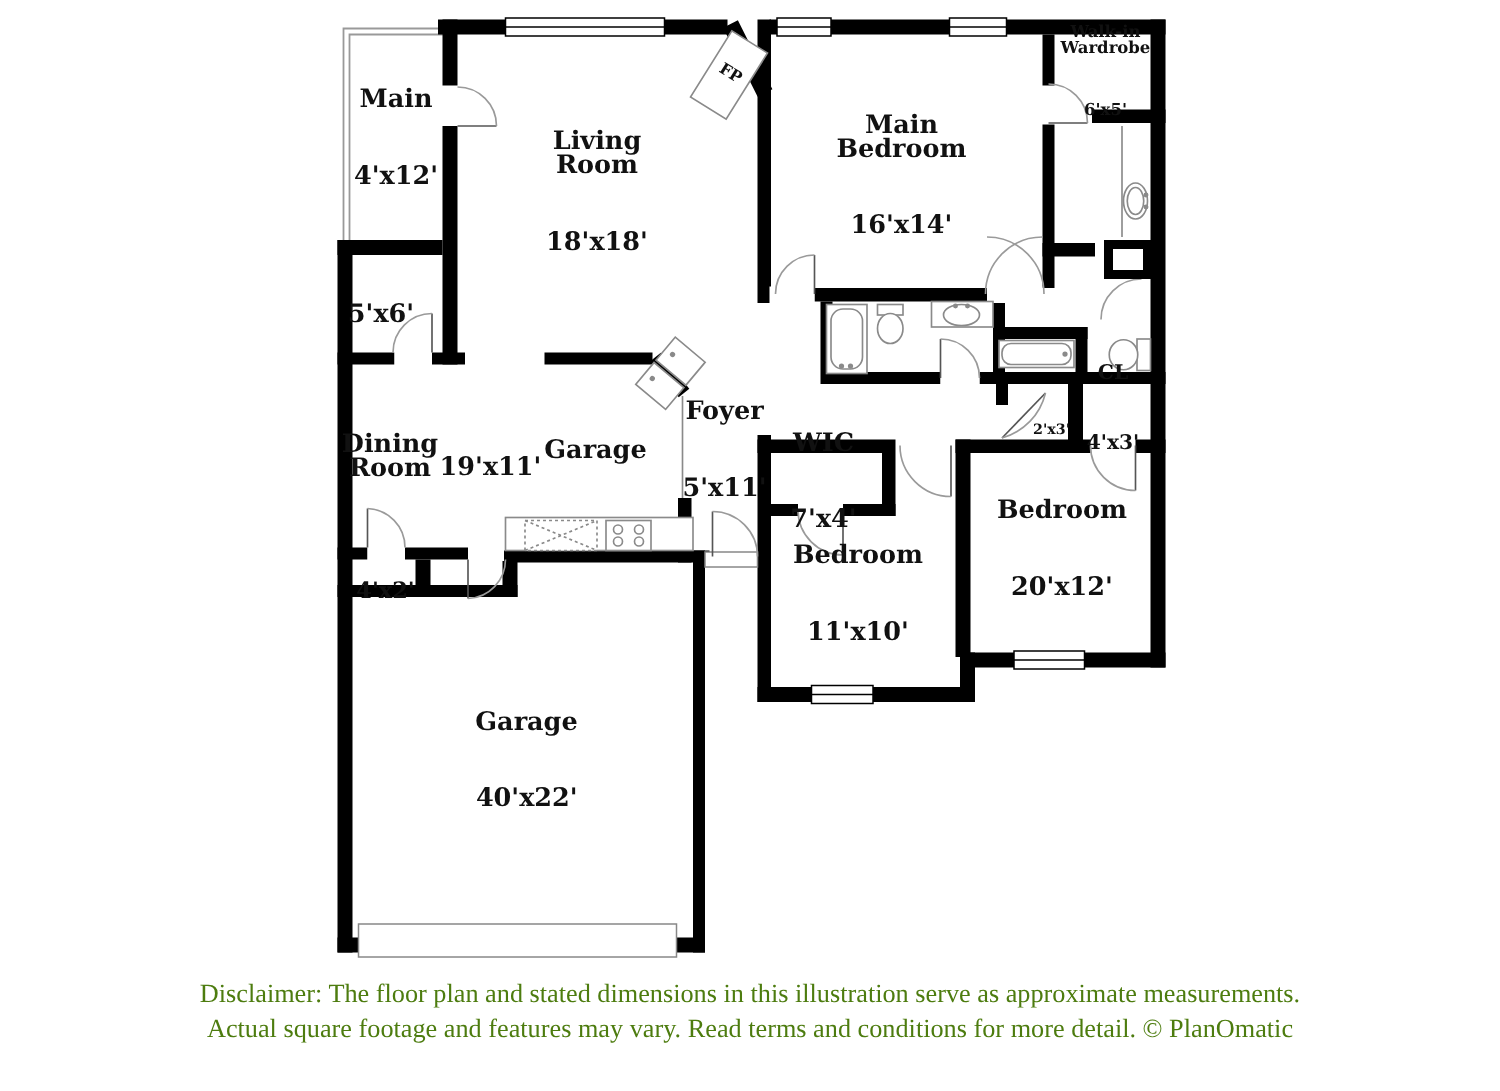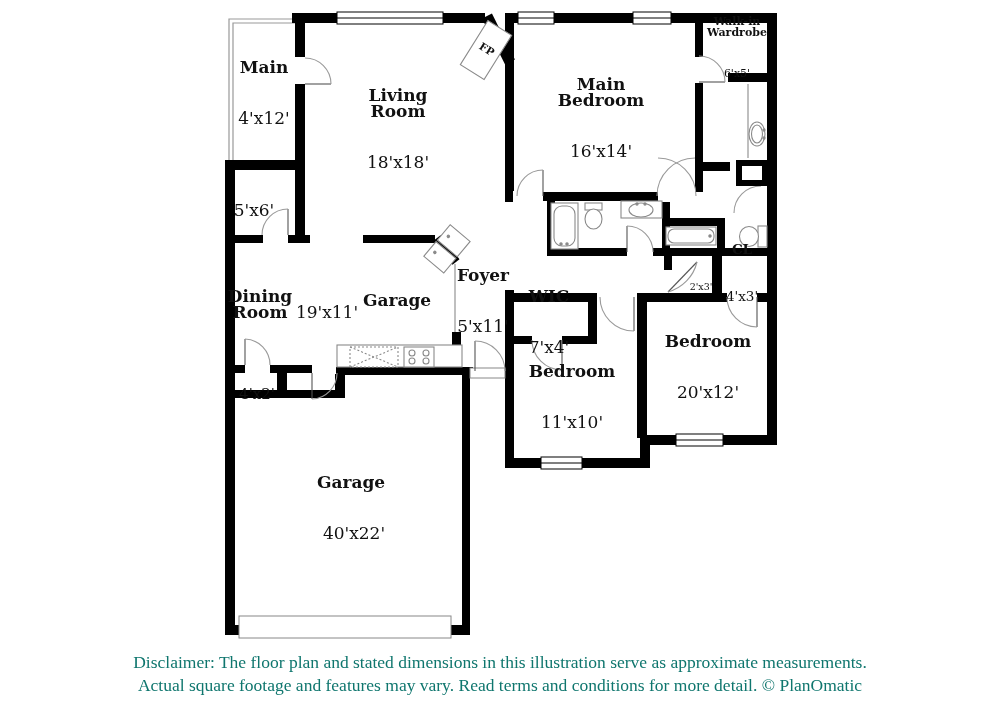--- a/index.html
+++ b/index.html
@@ -1,29 +1,29 @@
 <!DOCTYPE html>
 <html><head>
 <meta charset="utf-8">
 <style>
   html,body{margin:0;padding:0;background:#ffffff;}
   .plan{position:relative;width:1000px;height:727px;background:#ffffff;overflow:hidden;
         font-family:"DejaVu Serif",serif;color:#111;}
   .plan svg{position:absolute;left:0;top:0;}
   .room-label{position:absolute;transform:translate(-50%,-50%);text-align:center;
         font-weight:bold;font-size:17px;line-height:16px;white-space:pre-line;z-index:5;}
-  .room-label .dims{font-weight:normal;margin-top:19px;}
+  .room-label .dims{font-weight:bold;margin-top:19px;}
   .lbl-sm{font-size:11px;line-height:11px;}
   .lbl-xs{font-size:9.5px;line-height:9px;}
   .lbl-md{font-size:13.5px;line-height:14px;}
   .fp-label{position:absolute;left:487px;top:49px;transform:translate(-50%,-50%) rotate(32deg);
         font-size:10.5px;font-weight:bold;z-index:5;}
   .disclaimer{position:absolute;left:0;right:0;top:651px;text-align:center;
         font-family:"Liberation Serif",serif;font-size:17.5px;line-height:23px;
-        font-weight:normal;color:#0f766e;white-space:pre-line;z-index:5;}
+        font-weight:normal;color:#4d7c0f;white-space:pre-line;z-index:5;}
 </style>
 </head>
 <body>
 
 <div class="plan">
 
 <svg width="1000" height="727" viewBox="0 0 1000 727">
 
   <g stroke="#999" stroke-width="1.2" fill="none">
     <path d="M229,164 L229,19 L296,19"></path>

